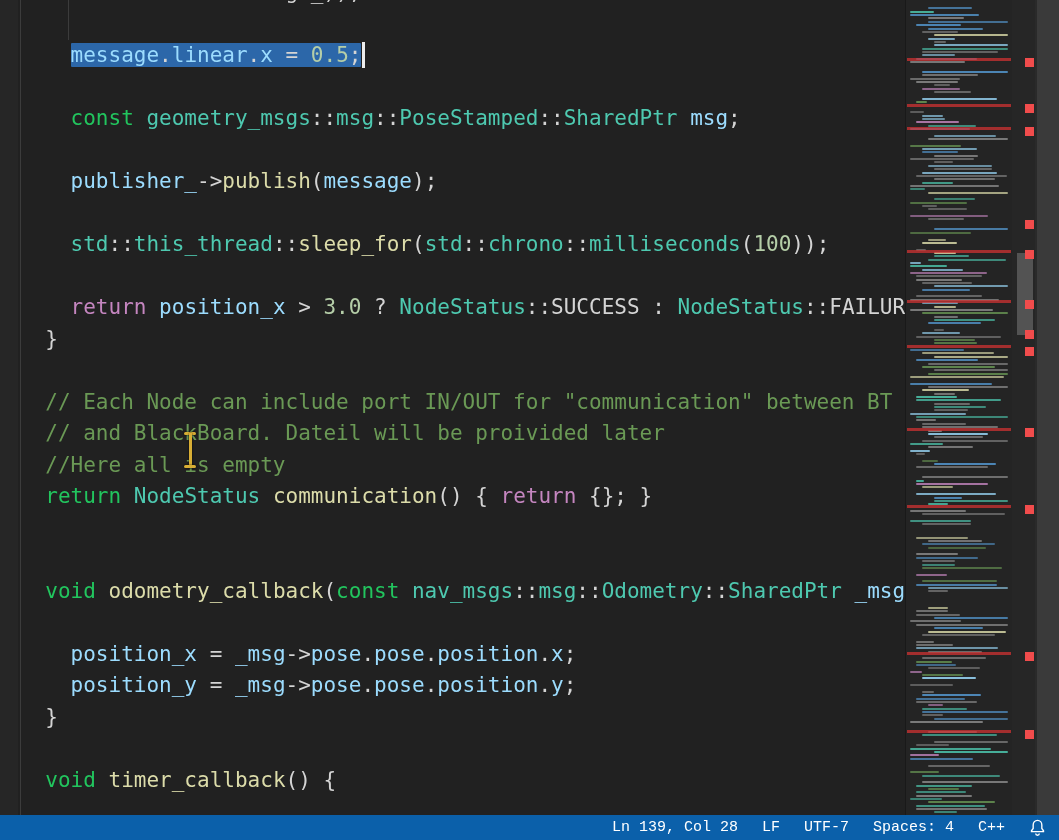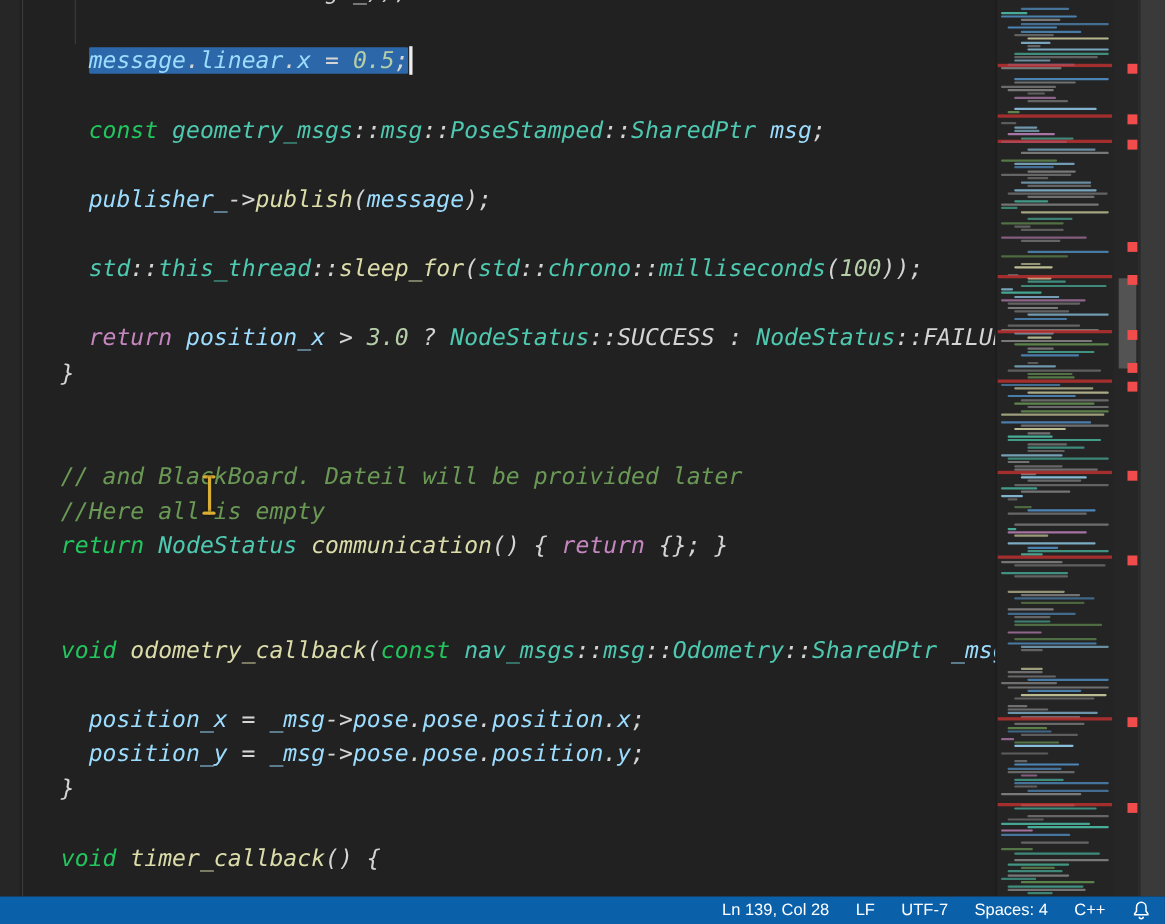--- a/index.html
+++ b/index.html
@@ -10,23 +10,23 @@
     font-family:"DejaVu Sans Mono", monospace;
   }
   
   #code {
     position:absolute; left:0; top:0; width:905px; height:815px;
     overflow:hidden; background:#212121;
   }
   .left-strip { position:absolute; left:0; top:0; width:18px; height:815px; background:#262626; }
   .indent-guide { position:absolute; width:1px; background:#3c3c3c; }
   .cl {
-    position:absolute; left:12px; width:905px; height:32px;
+    position:absolute; left:2px; width:905px; height:32px;
     font-size:21px; line-height:31.5px; white-space:pre;
-    padding-left:18px; color:#d4d4d4;font-style:italic;
+    padding-left:18px; color:#d4d4d4;
   }
   .cl.hl { background:#2e2e2e; }
   .tk-kw   { color:#22c55e; }
   .tk-ctrl { color:#c586c0; }
   .tk-type { color:#4ec9b0; }
   .tk-fn   { color:#dcdcaa; }
   .tk-var  { color:#9cdcfe; }
   .tk-num  { color:#b5cea8; }
   .tk-cmt  { color:#6a9955; }
   .tk-str  { color:#ce9178; }
@@ -48,21 +48,21 @@
   #scroll-thumb {
     position:absolute; left:1017px; top:253px; width:16px; height:82px;
     background:rgba(140,140,140,0.45);
   }
   .ruler-mark { position:absolute; left:1025px; width:9px; height:9px; background:#f14c4c; }
   #right-strip { position:absolute; left:1035px; top:0; width:24px; height:815px; background:#3a3a3a; border-left:2px solid #2a2a2a; }
   
   #status-bar {
     position:absolute; left:0; bottom:0; width:1059px; height:25px;
     background:#0b60aa; color:#ffffff;
-    font-family:Liberation Sans, sans-serif; font-size:15px;
+    font-family:Liberation Mono, monospace; font-size:15px;
     display:flex; align-items:center; justify-content:flex-end;
     gap:24px; padding-right:54px;
   }
   .sb-item { cursor:pointer; white-space:nowrap; }
   #bell { position:absolute; right:12px; top:3px; width:19px; height:19px; cursor:pointer; }
   
   #ibeam { position:absolute; left:180px; top:431px; width:20px; height:40px; pointer-events:none; }
   #ibeam div { position:absolute; background:#d8ae35; box-shadow:0 0 2px rgba(0,0,0,0.85); }
   .ib-stem { left:8.5px; top:2px; width:3px; height:35px; }
   .ib-top { left:4px; top:1px; width:12px; height:3px; border-radius:2px; }
@@ -84,20 +84,21 @@
       <div class="cl" style="top: 71.5px;"></div>
       <div class="cl" style="top: 103px;">    <span class="tk-kw">const </span><span class="tk-type">geometry_msgs</span><span class="tk-pun">::</span><span class="tk-type">msg</span><span class="tk-pun">::</span><span class="tk-type">PoseStamped</span><span class="tk-pun">::</span><span class="tk-type">SharedPtr</span><span class="tk-pun"> </span><span class="tk-var">msg</span><span class="tk-pun">;</span></div>
       <div class="cl" style="top: 134.5px;"></div>
       <div class="cl" style="top: 166px;">    <span class="tk-var">publisher_</span><span class="tk-pun">-&gt;</span><span class="tk-fn">publish</span><span class="tk-pun">(</span><span class="tk-var">message</span><span class="tk-pun">);</span></div>
       <div class="cl" style="top: 197.5px;"></div>
       <div class="cl" style="top: 229px;">    <span class="tk-type">std</span><span class="tk-pun">::</span><span class="tk-type">this_thread</span><span class="tk-pun">::</span><span class="tk-fn">sleep_for</span><span class="tk-pun">(</span><span class="tk-type">std</span><span class="tk-pun">::</span><span class="tk-type">chrono</span><span class="tk-pun">::</span><span class="tk-type">milliseconds</span><span class="tk-pun">(</span><span class="tk-num">100</span><span class="tk-pun">));</span></div>
       <div class="cl" style="top: 260.5px;"></div>
       <div class="cl" style="top: 292px;">    <span class="tk-ctrl">return </span><span class="tk-var">position_x</span><span class="tk-pun"> &gt; </span><span class="tk-num">3.0</span><span class="tk-pun"> ? </span><span class="tk-type">NodeStatus</span><span class="tk-pun">::</span><span class="tk-wht">SUCCESS</span><span class="tk-pun"> : </span><span class="tk-type">NodeStatus</span><span class="tk-pun">::</span><span class="tk-wht">FAILURE</span></div>
       <div class="cl" style="top: 323.5px;">  <span class="tk-pun">}</span></div>
       <div class="cl" style="top: 355px;"></div>
+      <div class="cl" style="top: 386.5px;">  <span class="tk-cmt">// Each Node can include port IN/OUT for "communication" between BT</span></div>
       <div class="cl" style="top: 418px;">  <span class="tk-cmt">// and BlackBoard. Dateil will be proivided later</span></div>
       <div class="cl" style="top: 449.5px;">  <span class="tk-cmt">//Here all is empty</span></div>
       <div class="cl" style="top: 481px;">  <span class="tk-kw">return </span><span class="tk-type">NodeStatus</span><span class="tk-pun"> </span><span class="tk-fn">communication</span><span class="tk-pun">() { </span><span class="tk-ctrl">return</span><span class="tk-pun"> {}; }</span></div>
       <div class="cl" style="top: 512.5px;"></div>
       <div class="cl" style="top: 575.5px;">  <span class="tk-kw">void </span><span class="tk-fn">odometry_callback</span><span class="tk-pun">(</span><span class="tk-kw">const </span><span class="tk-type">nav_msgs</span><span class="tk-pun">::</span><span class="tk-type">msg</span><span class="tk-pun">::</span><span class="tk-type">Odometry</span><span class="tk-pun">::</span><span class="tk-type">SharedPtr</span><span class="tk-pun"> </span><span class="tk-var">_msg</span><span class="tk-pun">) {</span></div>
       <div class="cl" style="top: 607px;"></div>
       <div class="cl" style="top: 638.5px;">    <span class="tk-var">position_x</span><span class="tk-pun"> = </span><span class="tk-var">_msg</span><span class="tk-pun">-&gt;</span><span class="tk-var">pose</span><span class="tk-pun">.</span><span class="tk-var">pose</span><span class="tk-pun">.</span><span class="tk-var">position</span><span class="tk-pun">.</span><span class="tk-var">x</span><span class="tk-pun">;</span></div>
       <div class="cl" style="top: 670px;">    <span class="tk-var">position_y</span><span class="tk-pun"> = </span><span class="tk-var">_msg</span><span class="tk-pun">-&gt;</span><span class="tk-var">pose</span><span class="tk-pun">.</span><span class="tk-var">pose</span><span class="tk-pun">.</span><span class="tk-var">position</span><span class="tk-pun">.</span><span class="tk-var">y</span><span class="tk-pun">;</span></div>
       <div class="cl" style="top: 701.5px;">  <span class="tk-pun">}</span></div>
       <div class="cl" style="top: 733px;"></div>

